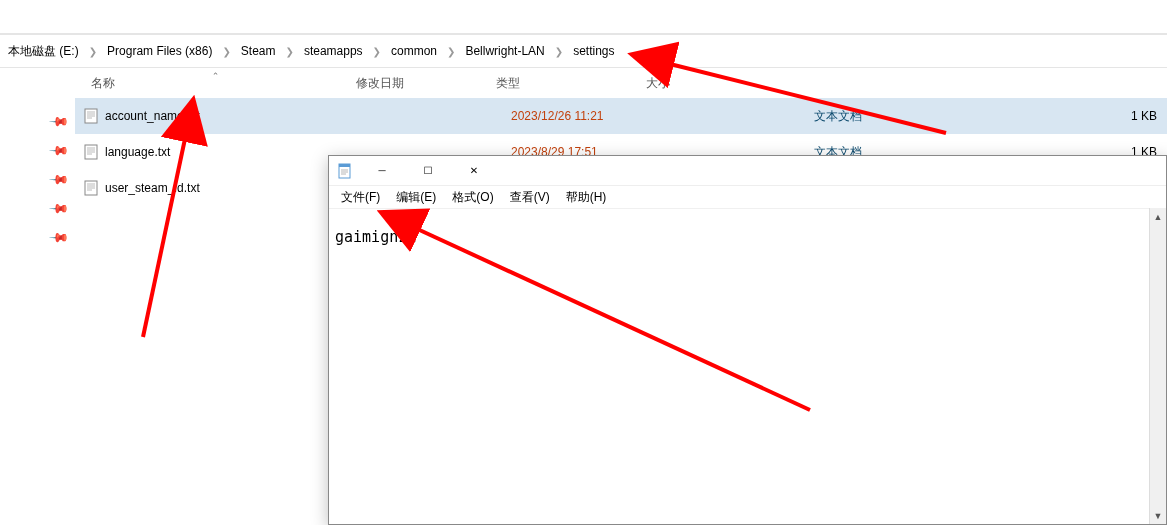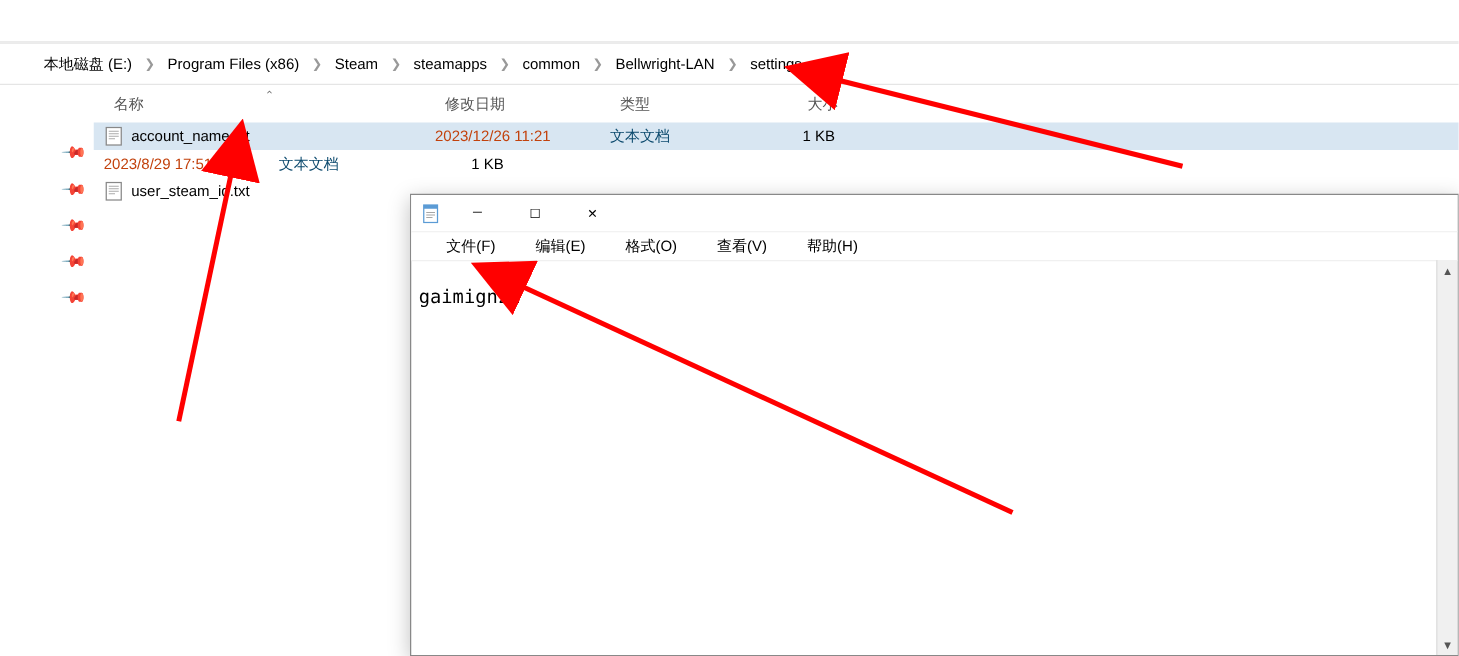--- a/index.html
+++ b/index.html
@@ -3,57 +3,57 @@
   <meta charset="utf-8">
   <style>
     * { margin: 0; padding: 0; box-sizing: border-box; }
     body { font-family: "Microsoft YaHei", "Segoe UI", sans-serif; font-size: 12px; background: #fff; color: #000; position: relative; width: 1167px; height: 525px; overflow: hidden; }
     
     
     .top-bar { height: 34px; border-bottom: 1px solid #e5e5e5; position: relative; }
     .top-blue-accent { position: absolute; left: 0; top: 22px; color: #1e90ff; font-size: 13px; }
     
     
-    .breadcrumb-bar { height: 34px; border-top: 1px solid #e5e5e5; border-bottom: 1px solid #e5e5e5; display: flex; align-items: center; padding-left: 31px; background: #fff; }
+    .breadcrumb-bar { height: 34px; border-top: 1px solid #e5e5e5; border-bottom: 1px solid #e5e5e5; display: flex; align-items: center; padding-left: 4px; background: #fff; }
     .breadcrumb-item { color: #000; padding: 0 4px; cursor: default; }
     .breadcrumb-sep { color: #999; padding: 0 6px; font-size: 10px; }
     
     
     .explorer { display: flex; height: calc(100% - 68px); }
     .quick-access { width: 75px; padding-top: 50px; padding-left: 50px; display: flex; flex-direction: column; gap: 14px; }
     .pin-icon { color: #888; font-size: 13px; transform: rotate(45deg); }
     
     .file-area { flex: 1; position: relative; }
     .file-header { display: flex; height: 30px; align-items: center; background: #fff; padding-left: 8px; }
     .col { padding: 0 8px; color: #555; font-size: 12px; }
     .col-name { width: 265px; position: relative; }
     .col-date { width: 140px; }
     .col-type { width: 120px; }
     .col-size { width: 70px; text-align: right; }
     .sort-indicator { position: absolute; top: -4px; left: 50%; transform: translateX(-50%); font-size: 9px; color: #777; }
     
     .file-list { }
-    .file-row { display: flex; height: 22px; align-items: center; padding-left: 8px; }
+    .file-row { display: flex; height: 36px; align-items: center; padding-left: 8px; justify-content: space-between; }
     .file-row.selected { background: #d8e6f2; }
     .file-icon { width: 16px; height: 16px; margin-right: 6px; display: inline-flex; align-items: center; justify-content: center; }
     .file-icon svg { width: 14px; height: 16px; }
     .cell-name { width: 265px; display: flex; align-items: center; }
     .cell-date { width: 140px; color: #c2410c; }
     .cell-type { width: 120px; color: #0c4a6e; }
     .cell-size { width: 70px; text-align: right; color: #000; padding-right: 10px; }
     
     
     .notepad-window { position: absolute; left: 328px; top: 155px; width: 839px; height: 370px; background: #fff; border: 1px solid #888; box-shadow: 0 4px 16px rgba(0,0,0,0.25); }
     .np-titlebar { height: 30px; display: flex; align-items: center; background: #fff; border-bottom: 1px solid #eee; }
     .np-title-icon { width: 16px; height: 16px; margin: 0 6px 0 8px; display: inline-flex; }
     .np-title { flex: 1; font-size: 12px; color: #000; }
     .np-controls { display: flex; }
     .np-btn { width: 46px; height: 30px; display: flex; align-items: center; justify-content: center; font-family: "Segoe UI Symbol", sans-serif; font-size: 10px; cursor: default; }
     .np-menubar { height: 22px; display: flex; align-items: center; padding-left: 4px; background: #fff; font-size: 12px; }
-    .np-menu-item { padding: 2px 8px; cursor: default; margin-left: 16px; }
+    .np-menu-item { padding: 2px 8px; cursor: default; }
     .np-content { padding: 18px 6px; font-family: "Consolas", "Microsoft YaHei", monospace; font-size: 15px; line-height: 1.4; height: calc(100% - 52px); overflow: auto; border-top: 1px solid #f0f0f0; position: relative; }
     .np-scrollbar { position: absolute; right: 0; top: 52px; bottom: 0; width: 17px; background: #f0f0f0; border-left: 1px solid #ddd; }
     .np-scroll-up, .np-scroll-down { height: 17px; display: flex; align-items: center; justify-content: center; color: #555; font-size: 9px; cursor: default; }
     .np-scroll-down { position: absolute; bottom: 0; width: 100%; }
     
     
     .arrow { position: absolute; pointer-events: none; }
     .arrow svg { overflow: visible; }
   </style>
 </head>
@@ -111,20 +111,32 @@
                 <line x1="3" y1="10" x2="8" y2="10" stroke="#aaa" stroke-width="0.8"></line>
               </svg>
           </span>
           <span>account_name.txt</span>
         </div>
         <div class="cell-date">2023/12/26 11:21</div>
         <div class="cell-type">文本文档</div>
         <div class="cell-size">1 KB</div>
       </div>
       <div class="file-row">
+        <div class="cell-name">
+          <span class="file-icon">
+            <svg viewBox="0 0 14 16">
+                <rect x="1" y="1" width="12" height="14" fill="#fff" stroke="#888" stroke-width="1"></rect>
+                <line x1="3" y1="4" x2="11" y2="4" stroke="#aaa" stroke-width="0.8"></line>
+                <line x1="3" y1="6" x2="11" y2="6" stroke="#aaa" stroke-width="0.8"></line>
+                <line x1="3" y1="8" x2="11" y2="8" stroke="#aaa" stroke-width="0.8"></line>
+                <line x1="3" y1="10" x2="8" y2="10" stroke="#aaa" stroke-width="0.8"></line>
+              </svg>
+          </span>
+          <span>language.txt</span>
+        </div>
         <div class="cell-date">2023/8/29 17:51</div>
         <div class="cell-type">文本文档</div>
         <div class="cell-size">1 KB</div>
       </div>
       <div class="file-row">
         <div class="cell-name">
           <span class="file-icon">
             <svg viewBox="0 0 14 16">
                 <rect x="1" y="1" width="12" height="14" fill="#fff" stroke="#888" stroke-width="1"></rect>
                 <line x1="3" y1="4" x2="11" y2="4" stroke="#aaa" stroke-width="0.8"></line>

